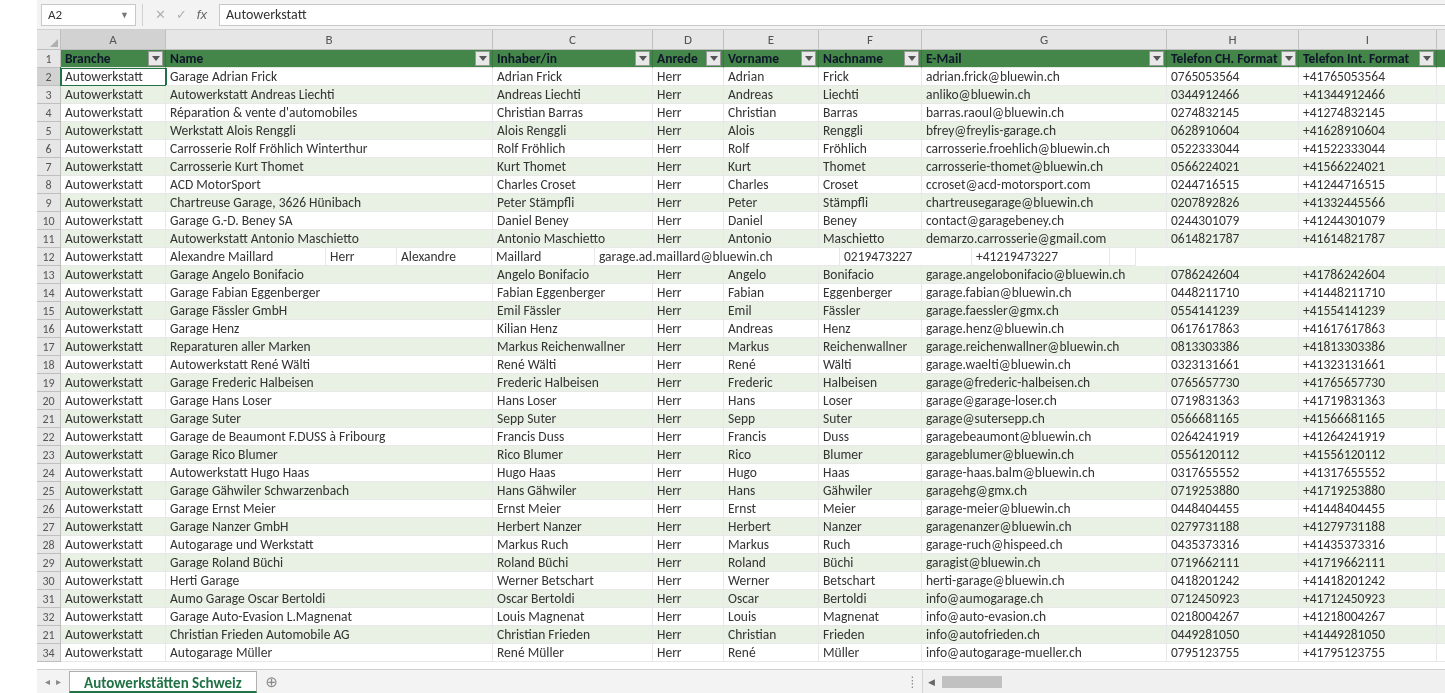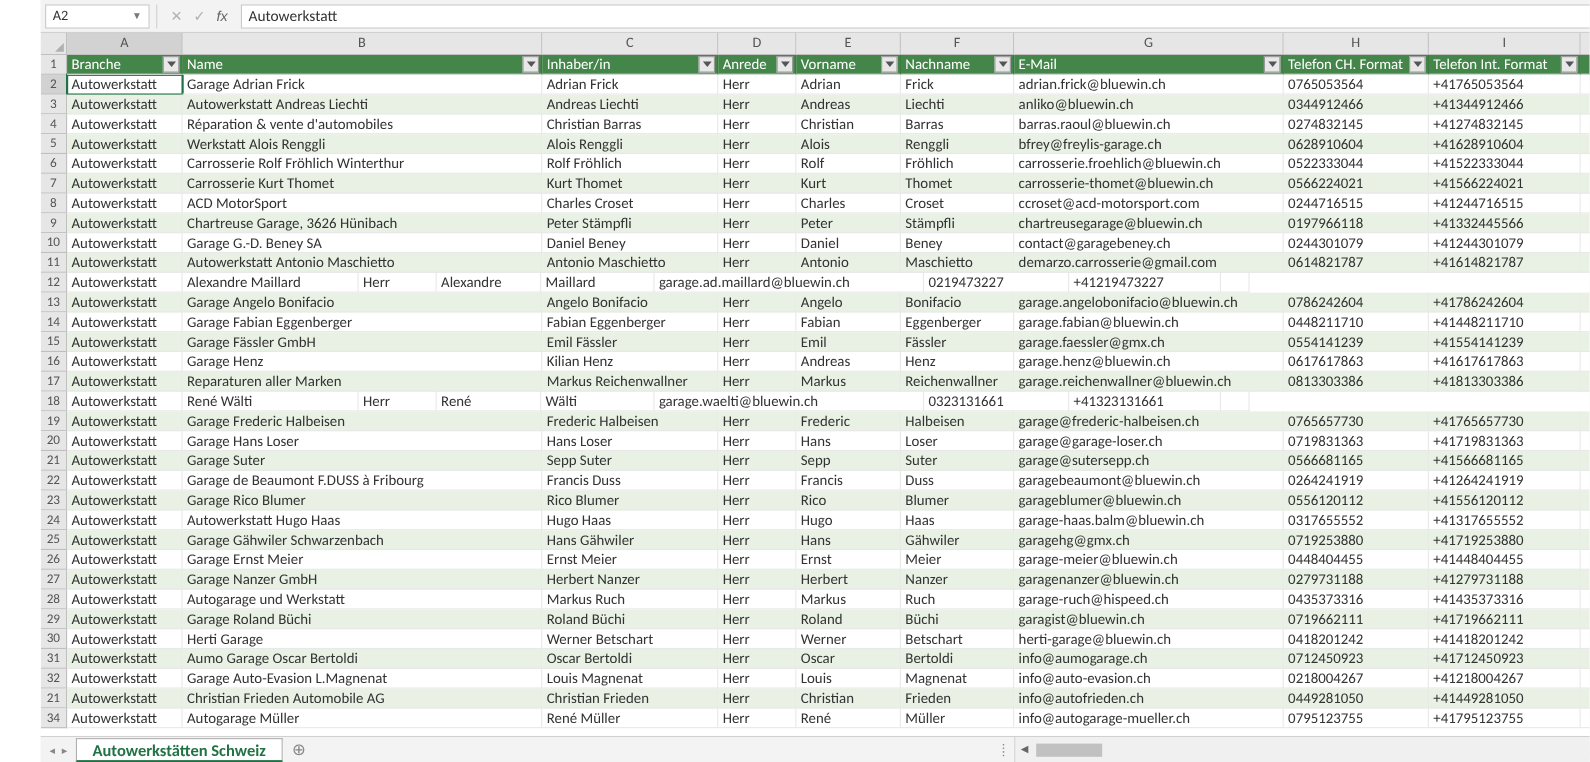--- a/index.html
+++ b/index.html
@@ -24,21 +24,21 @@
   .corner::after { content:""; position:absolute; right:2px; bottom:2px; width:0; height:0; border-style:solid; border-width:0 0 8px 8px; border-color:transparent transparent #b0b0b0 transparent;}
   .col-h { background:#e6e6e6; border-right:1px solid #bfbfbf; text-align:center; font-size:13px; color:#555; line-height:20px; flex-shrink:0;}
   .col-h.sel { background:#d2d2d2;}
 
   .grid-body { flex:1; overflow:hidden; position:relative;}
   .rows { position:absolute; top:0; left:0;}
   .row { display:flex; height:18px;}
   .row-h { width:24px; background:#e6e6e6; border-right:1px solid #bfbfbf; border-bottom:1px solid #bfbfbf; text-align:center; font-size:12px; color:#555; line-height:18px; flex-shrink:0;}
   .row-h.sel { background:#d2d2d2;}
   .cell { border-right:1px solid #e8e8e8; border-bottom:1px solid #e8e8e8; padding:0 4px; font-size:13.5px; line-height:18px; white-space:nowrap; overflow:hidden; flex-shrink:0; color:#333;}
-  .hdr-row .cell { background:#44864a; color:#ffffff; font-weight:normal; border-right-color:#3a7540; position:relative; padding-right:18px;}
+  .hdr-row .cell { background:#44864a; color:#0f172a; font-weight:bold; border-right-color:#3a7540; position:relative; padding-right:18px;}
   .filter-btn { position:absolute; right:2px; top:1px; width:15px; height:15px; background:#e8e8e8; border:1px solid #999; display:flex; align-items:center; justify-content:center;}
   .filter-btn::after { content:""; width:0; height:0; border-left:4px solid transparent; border-right:4px solid transparent; border-top:5px solid #555;}
   .alt .cell { background:#e8f1e4;}
   .selected-cell { outline:2px solid #217346; outline-offset:-1px;}
 
   
   .cA{width:105px;} .cB{width:327px;} .cC{width:160px;} .cD{width:71px;} .cE{width:95px;}
   .cF{width:103px;} .cG{width:245px;} .cH{width:132px;} .cI{width:138px;} .cJ{width:26px;}
 
   
@@ -206,21 +206,21 @@
           </div>
           <div class="row alt">
             <div class="row-h">9</div>
             <div class="cell cA">Autowerkstatt</div>
             <div class="cell cB">Chartreuse Garage, 3626 Hünibach</div>
             <div class="cell cC">Peter Stämpfli</div>
             <div class="cell cD">Herr</div>
             <div class="cell cE">Peter</div>
             <div class="cell cF">Stämpfli</div>
             <div class="cell cG">chartreusegarage@bluewin.ch</div>
-            <div class="cell cH">0197966118</div>
+            <div class="cell cH">0207892826</div>
             <div class="cell cI">+41332445566</div>
             <div class="cell cJ"></div>
           </div>
           <div class="row">
             <div class="row-h">10</div>
             <div class="cell cA">Autowerkstatt</div>
             <div class="cell cB">Garage G.-D. Beney SA</div>
             <div class="cell cC">Daniel Beney</div>
             <div class="cell cD">Herr</div>
             <div class="cell cE">Daniel</div>
@@ -316,20 +316,21 @@
             <div class="cell cE">Markus</div>
             <div class="cell cF">Reichenwallner</div>
             <div class="cell cG">garage.reichenwallner@bluewin.ch</div>
             <div class="cell cH">0813303386</div>
             <div class="cell cI">+41813303386</div>
             <div class="cell cJ"></div>
           </div>
           <div class="row">
             <div class="row-h">18</div>
             <div class="cell cA">Autowerkstatt</div>
+            <div class="cell cB">Autowerkstatt René Wälti</div>
             <div class="cell cC">René Wälti</div>
             <div class="cell cD">Herr</div>
             <div class="cell cE">René</div>
             <div class="cell cF">Wälti</div>
             <div class="cell cG">garage.waelti@bluewin.ch</div>
             <div class="cell cH">0323131661</div>
             <div class="cell cI">+41323131661</div>
             <div class="cell cJ"></div>
           </div>
           <div class="row alt">

